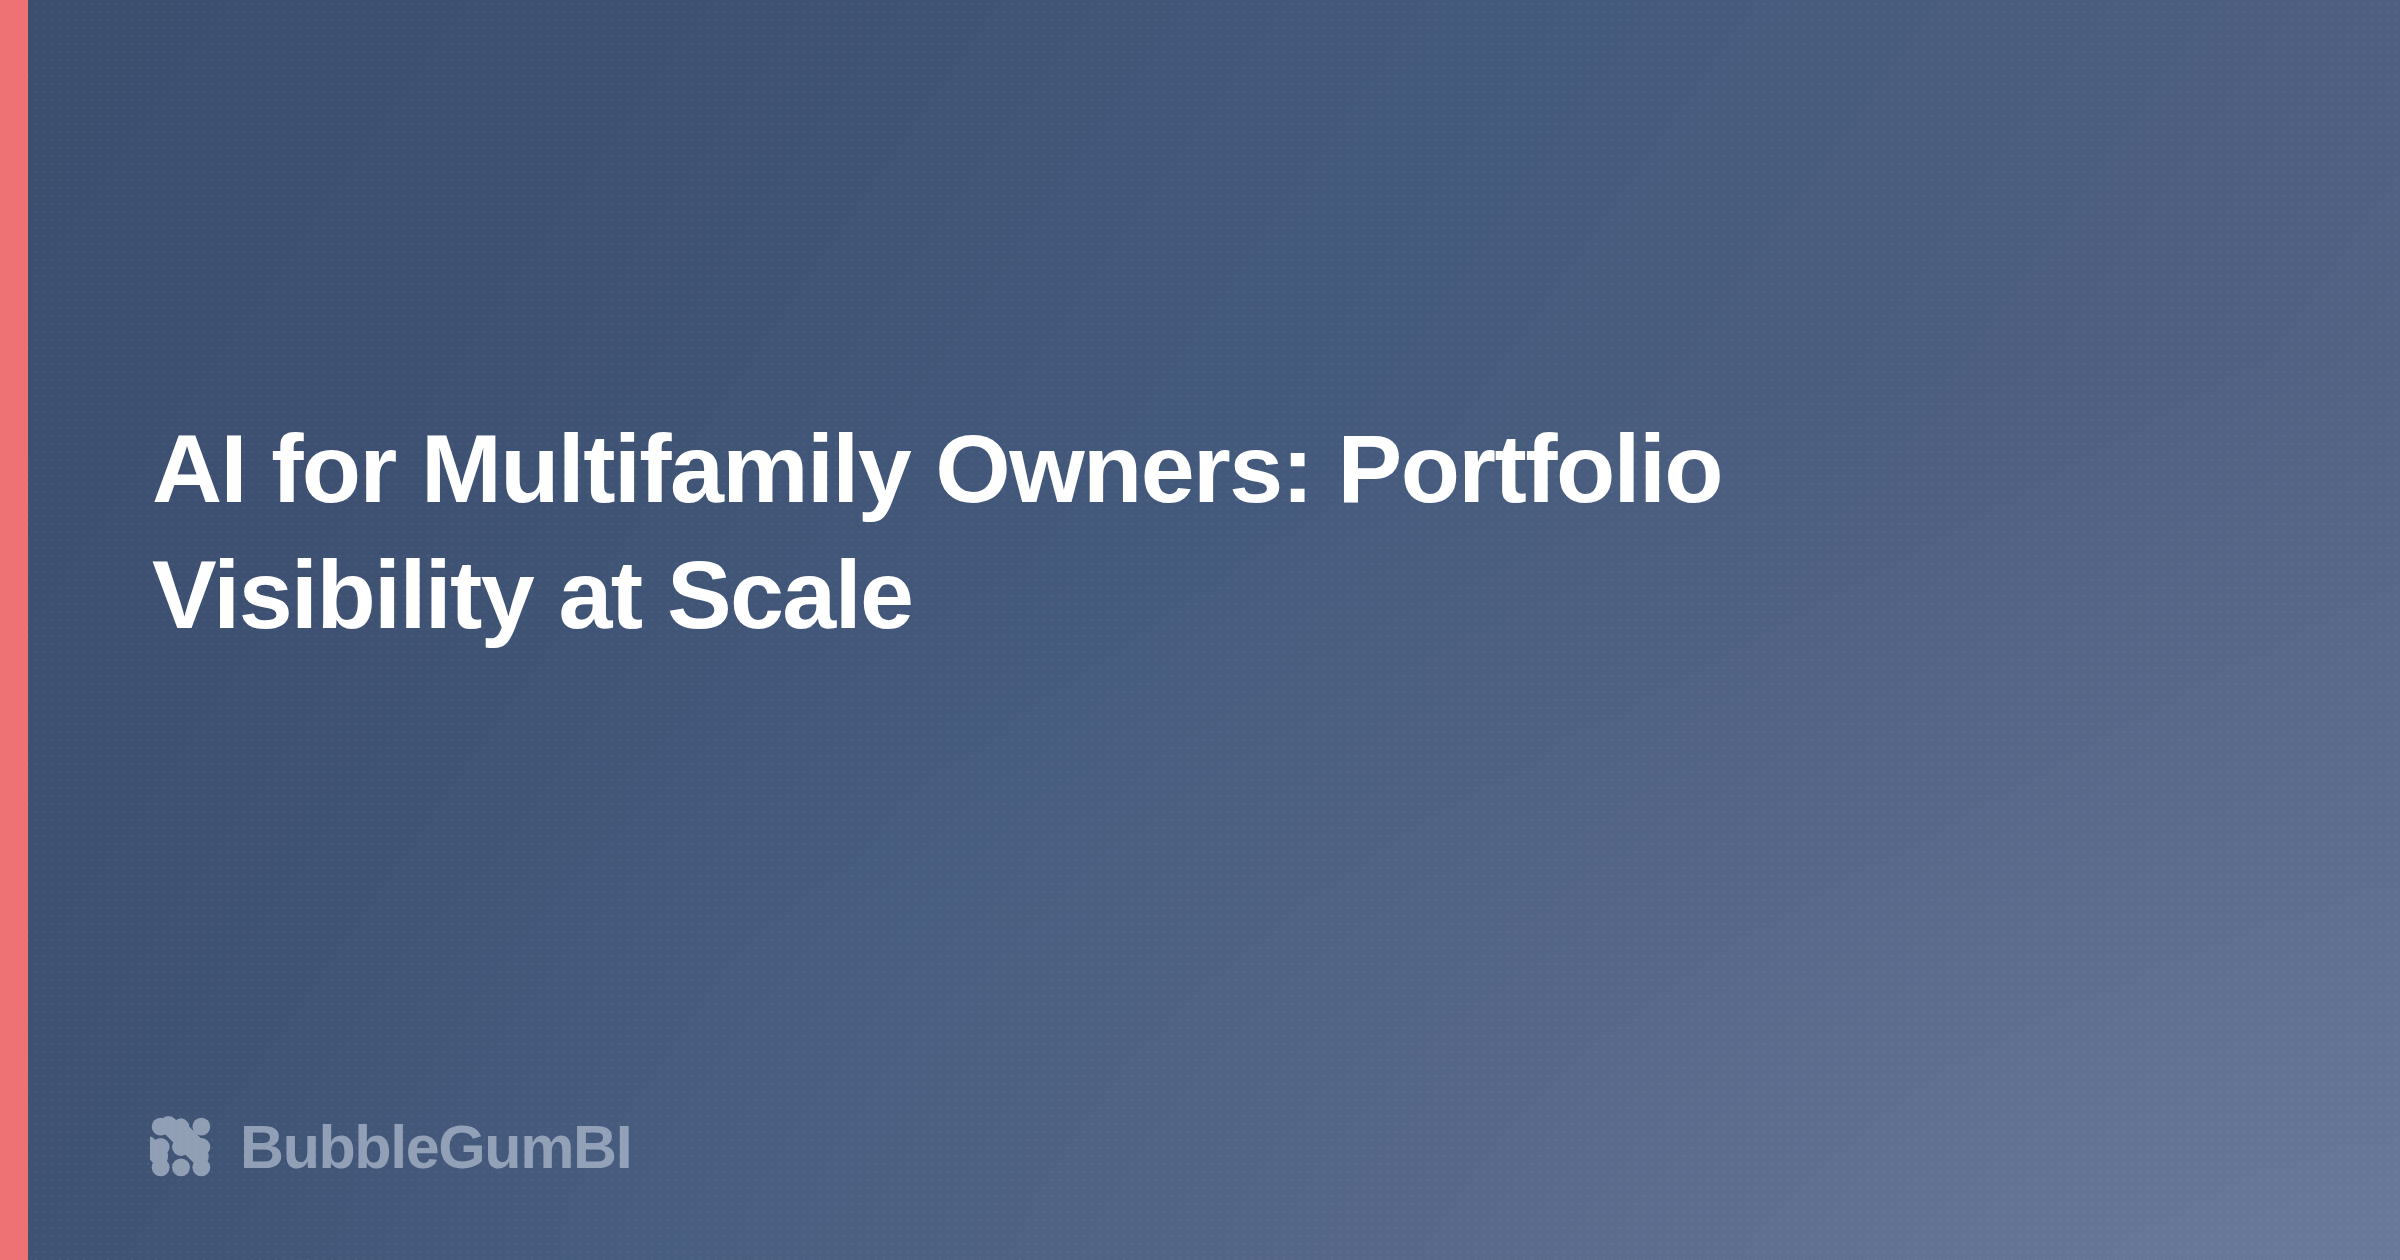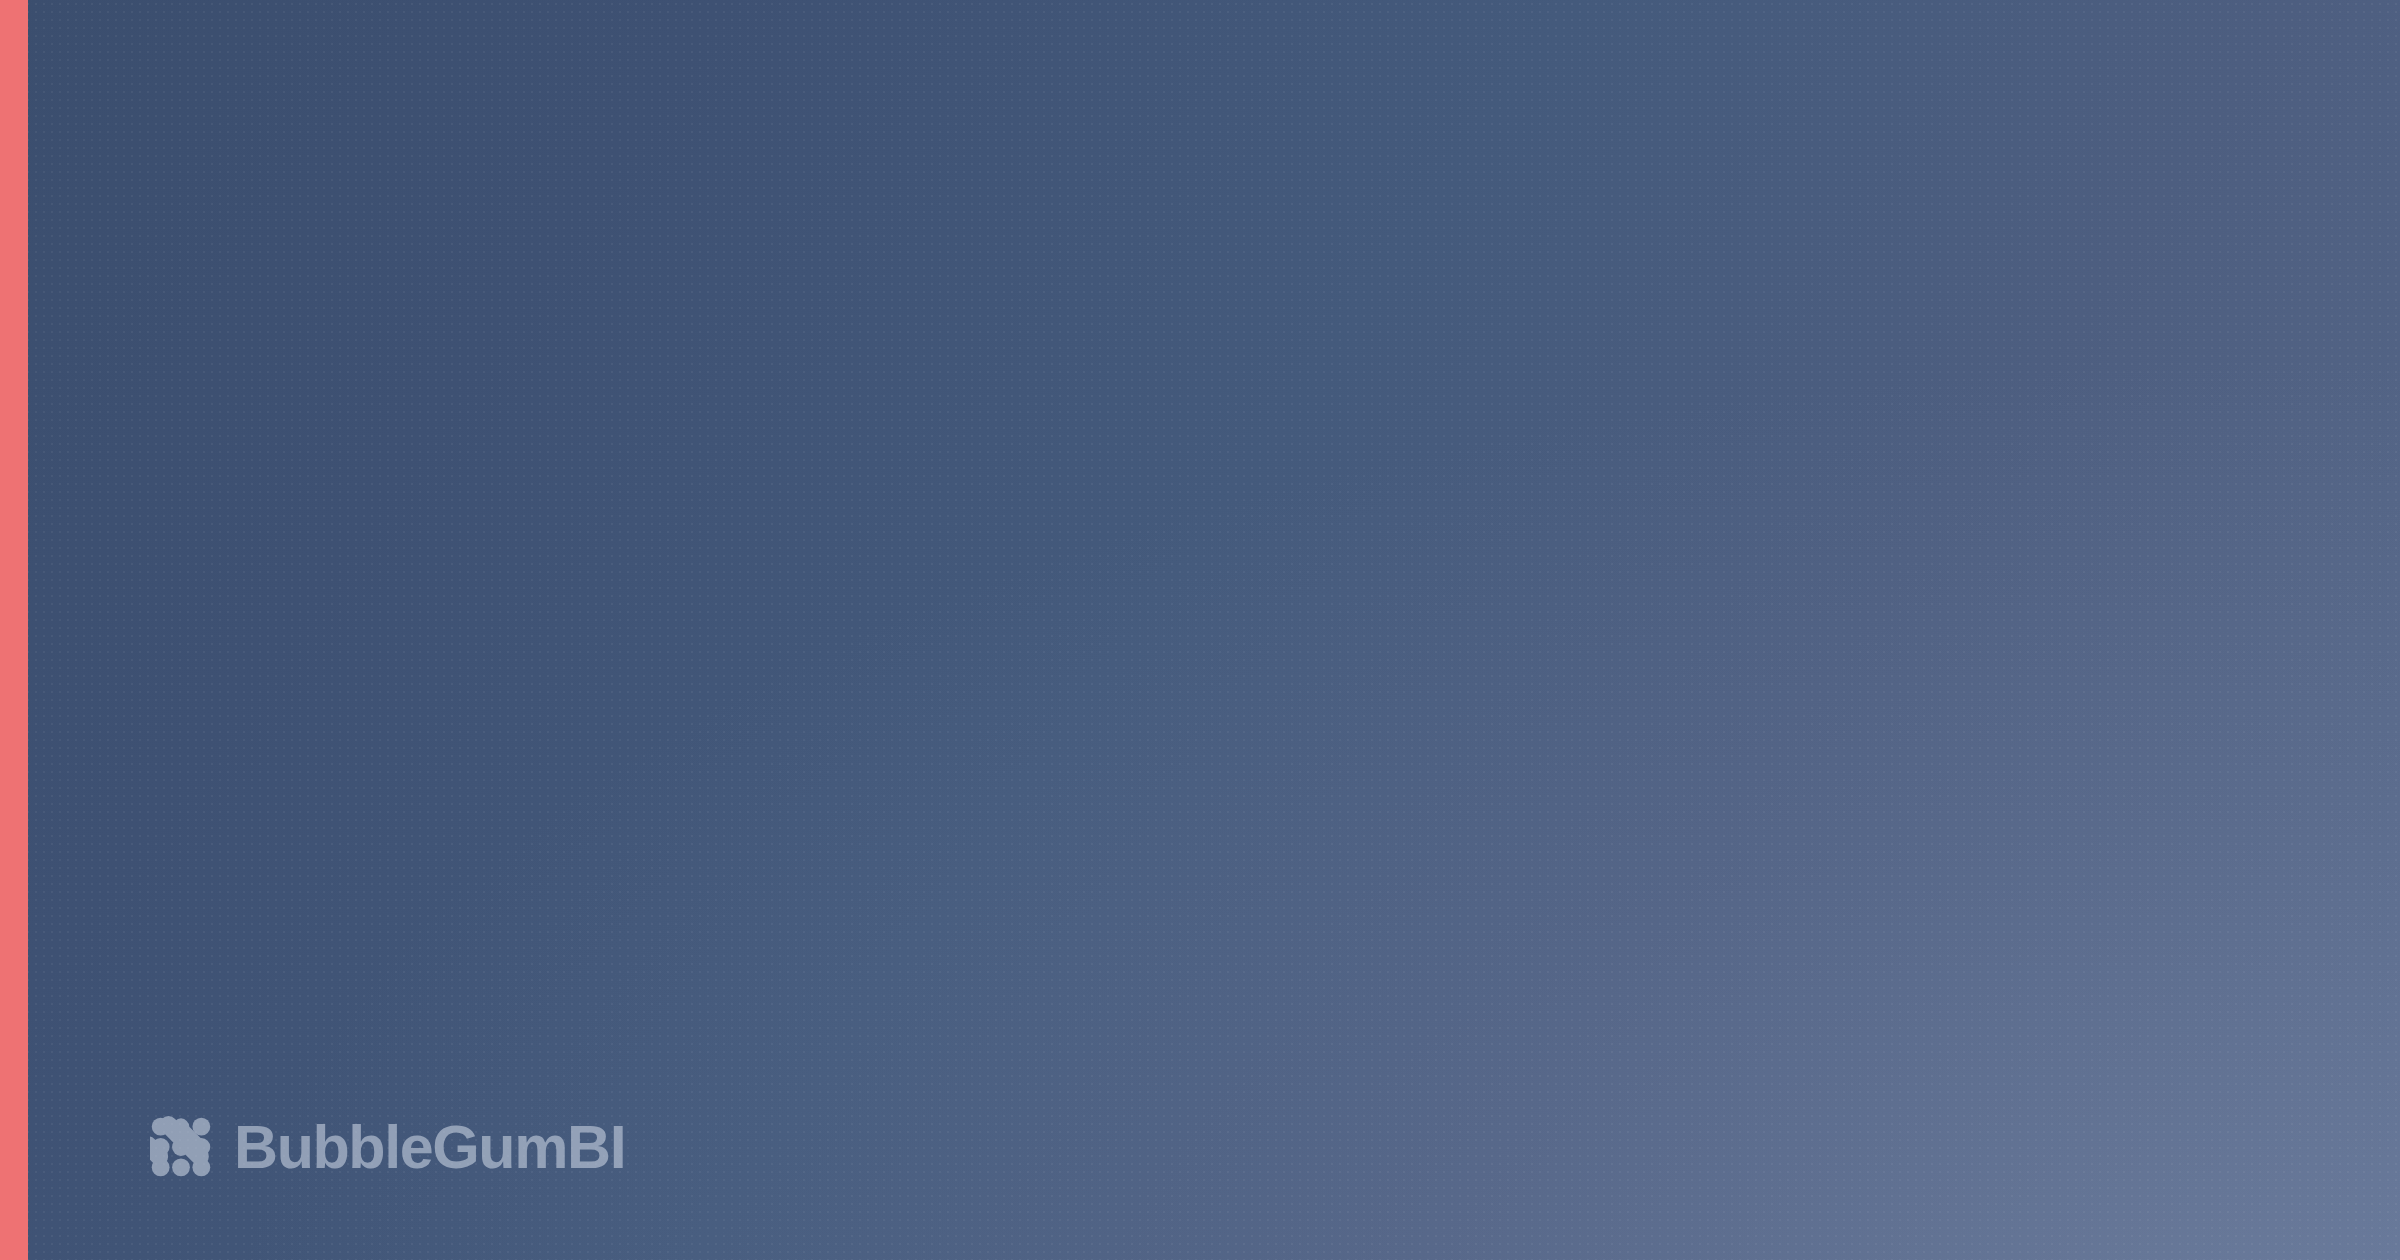--- a/index.html
+++ b/index.html
@@ -87,21 +87,21 @@
     text-rendering: optimizeLegibility;
   }
 
   
   #brand {
     position: absolute;
     left: 150px;
     bottom: 82px;
     display: flex;
     align-items: center;
-    gap: 22px;
+    gap: 28px;
     opacity: 0.62;
   }
 
   #brand-mark {
     display: block;
     width: 62px;
     height: 62px;
     flex: 0 0 auto;
   }
 
@@ -121,20 +121,21 @@
 <div id="slide">
 
   <div id="gradient-layer"></div>
   <div id="glow-layer"></div>
   <div id="texture-layer"></div>
 
   <div id="accent-bar"></div>
 
   <div id="content">
 
+    <h1 id="title">AI for Multifamily Owners: Portfolio Visibility at Scale</h1>
 
     <div id="brand">
 
       <svg id="brand-mark" viewBox="0 0 64 64" aria-hidden="true">
         <g fill="#c3cddd">
 
           <circle cx="11" cy="11" r="9.2"></circle>
           <path d="M 32 2.4
                    A 9.2 9.2 0 0 1 40.6 11
                    L 61.6 32

